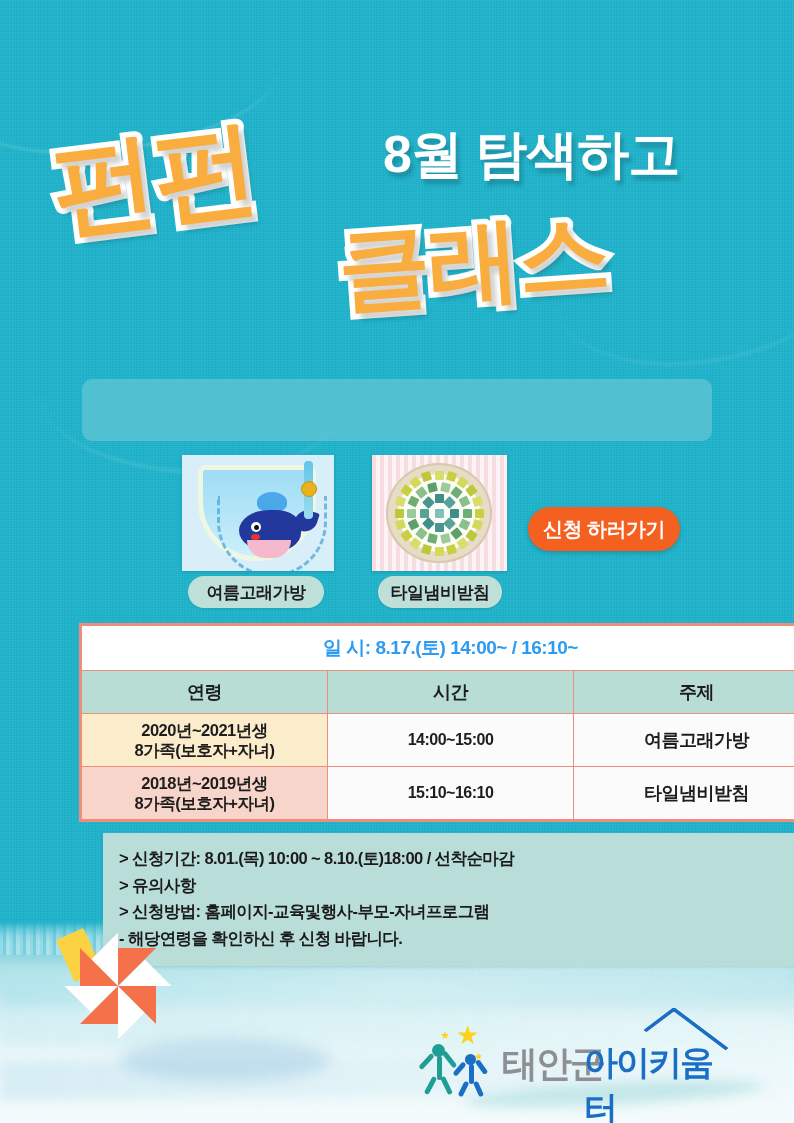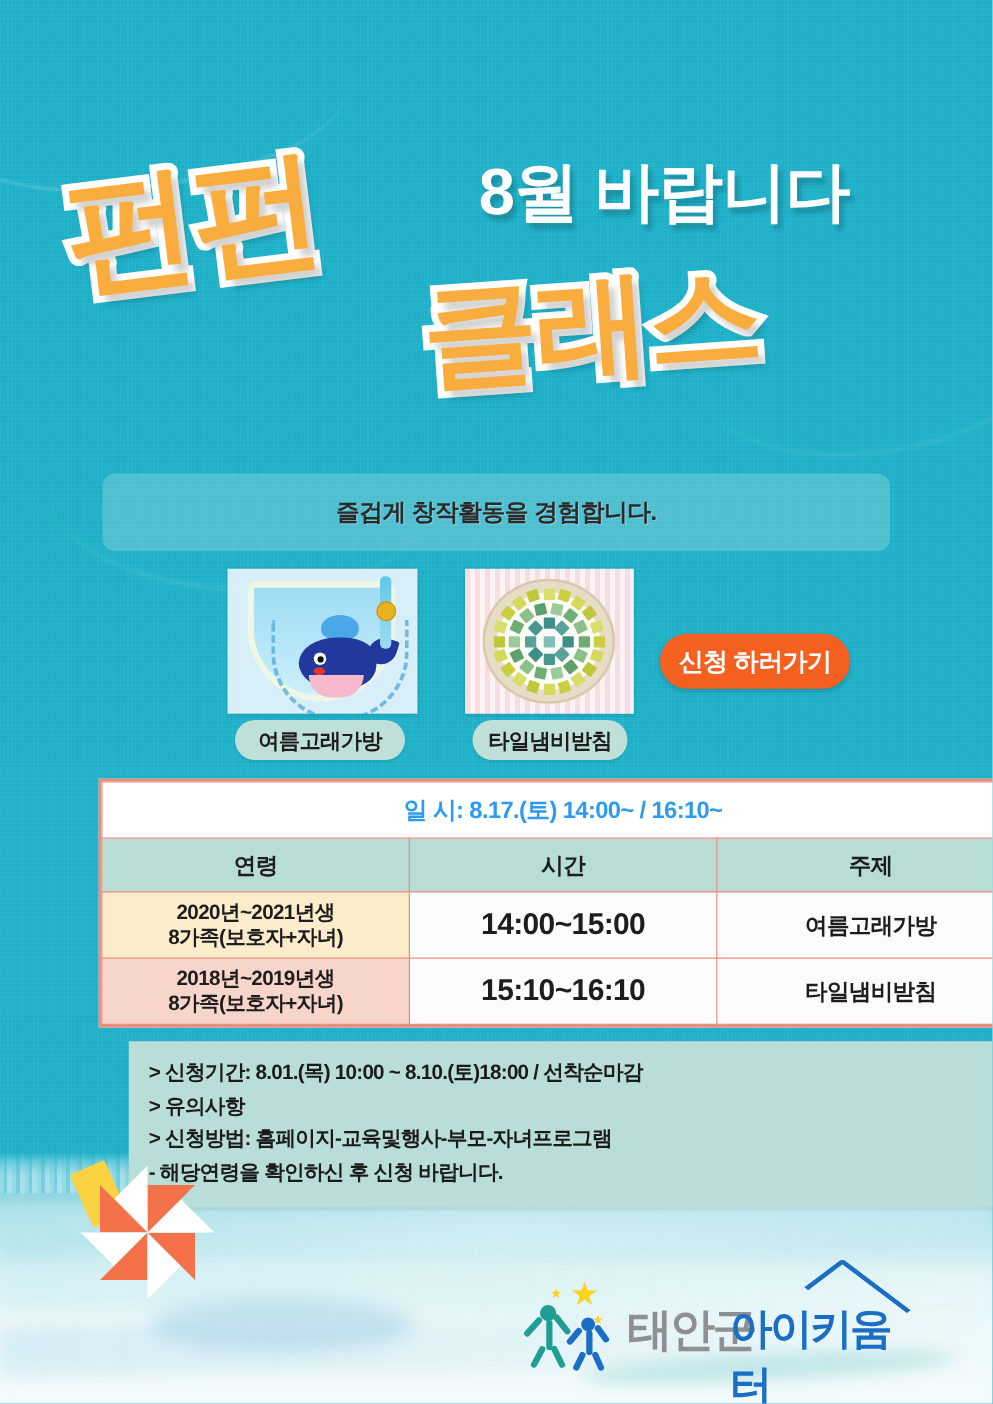--- a/index.html
+++ b/index.html
@@ -219,21 +219,21 @@
     text-align:center;vertical-align:middle;
     color:#1d1d1d;font-weight:bold;letter-spacing:-.5px;
   }
   td.date-row{
     height:42px;color:#2d9bf0;font-size:19px;background:#ffffff;border-top:none;border-left:none;border-right:none;
   }
   th.col-head{height:40px;background:#b8ddd5;font-size:18px;}
   td.age-cell{height:50px;font-size:16.5px;line-height:1.22;}
   td.age-cell.y1{background:#fbeccb;}
   td.age-cell.y2{background:#f8d5cb;}
-  td.time-cell{height:50px;font-size:24px;background:#fbfbfb;}
+  td.time-cell{height:50px;font-size:16px;background:#fbfbfb;}
   td.topic-cell{height:50px;font-size:18px;background:#fbfbfb;}
 
   
   .notes{
     position:absolute;left:103px;top:833px;width:698px;
     background:#b9ded9;
     padding:12px 16px 14px 16px;
     box-sizing:border-box;
     box-shadow:0 1px 3px rgba(0,0,0,.10);
   }
@@ -293,26 +293,25 @@
   <div class="beach"></div>
   <div class="beach-edge"></div>
   <div class="beach-band bb1"></div>
   <div class="beach-band bb2"></div>
   <div class="beach-band bb3"></div>
   <div class="beach-blue-blob"></div>
   <div class="beach-teal-streak"></div>
 
   <div class="headline">
     <div class="word-funfun" style="color: rgb(249, 173, 62);">펀펀</div>
-    <div class="word-month">8월 바랍니다</div>
+    <div class="word-month">8월 탐색하고</div>
     <div class="word-class" style="color: rgb(249, 173, 62);">클래스</div>
   </div>
 
   <div class="desc-box">
-    <div class="desc-line">즐겁게 창작활동을 경험합니다.</div>
   </div>
 
   <div class="products">
 
     <div class="prod-img a">
       <div class="bag">
         <div class="bag-stitch"></div>
         <div class="whale-spout"></div>
         <div class="whale-body"></div>
         <div class="whale-tail"></div>

